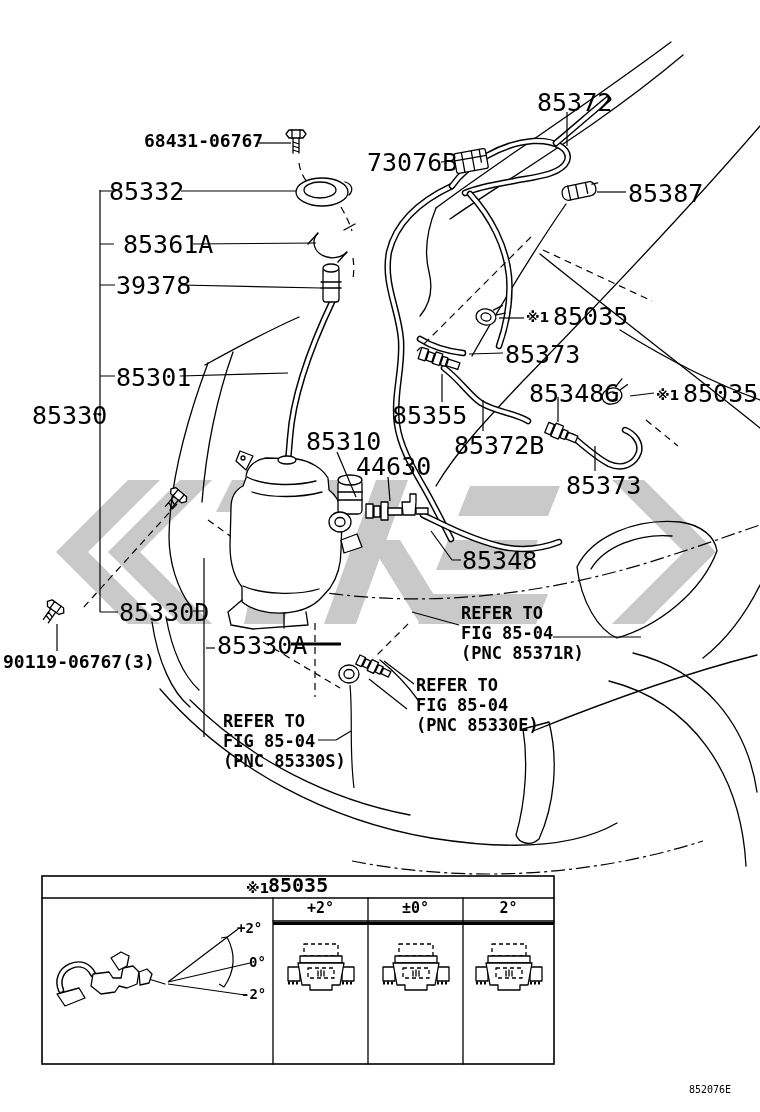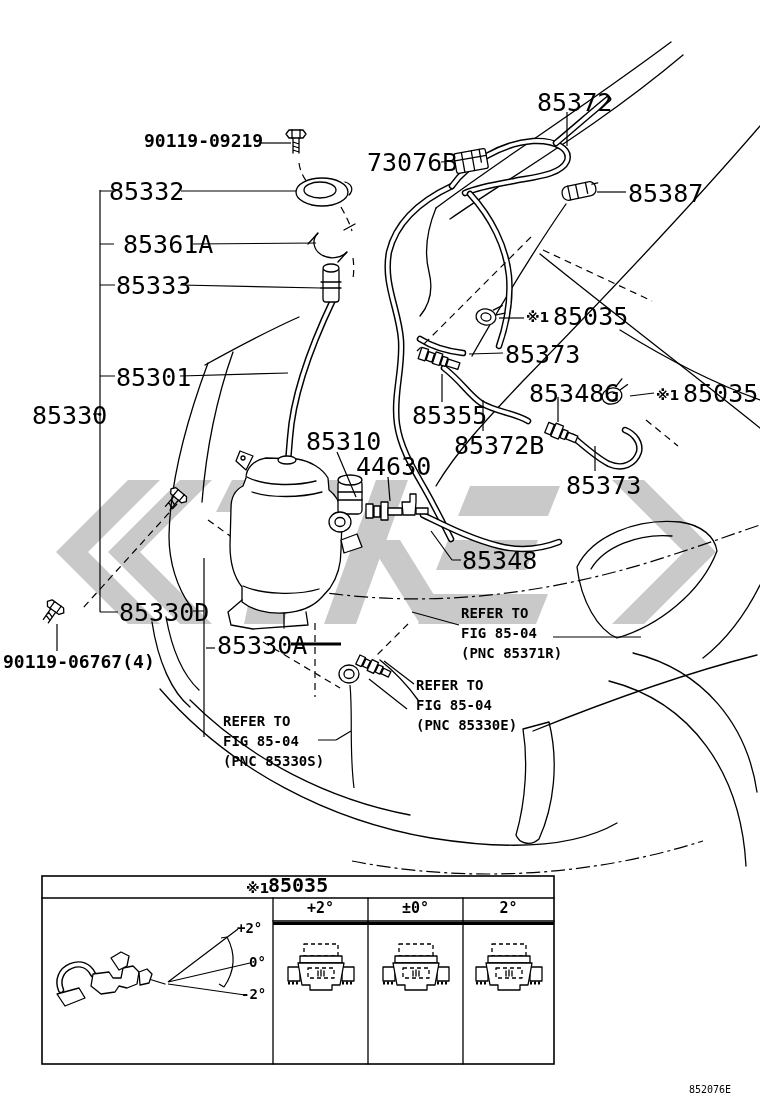--- a/index.html
+++ b/index.html
@@ -12,21 +12,21 @@
   .ldr{stroke:#000;fill:none;stroke-width:1.2;}
   .thk{stroke:#000;fill:none;stroke-width:3;}
   .tubeO{stroke:#000;fill:none;stroke-width:6.5;stroke-linecap:round;}
   .tubeI{stroke:#fff;fill:none;stroke-width:3.6;stroke-linecap:round;}
   .wm{fill:#c9c9c9;stroke:none;}
   .dd{stroke:#000;fill:none;stroke-width:1.2;stroke-dasharray:14 4 3 4;}
   .txt{position:absolute;white-space:nowrap;line-height:1.05;}
   .pn{font-weight:400;font-size:25px;}
   .pnl{font-weight:700;font-size:18px;}
   .mk{font-weight:700;font-size:14px;font-family:"DejaVu Sans","DejaVu Sans Mono",sans-serif;}
-  .note{font-weight:700;font-size:14px;line-height:20px;}
+  .note{font-weight:700;font-size:17px;line-height:20px;}
   .ang{font-weight:700;font-size:14px;}
   .colh{font-weight:700;font-size:15px;text-align:center;}
   .ttl{font-weight:700;font-size:20px;}
   .ftr{font-weight:400;font-size:10px;}
 </style>
 </head>
 <body>
 
 <div id="stage">
 
@@ -267,44 +267,44 @@
       <rect class="fw" x="0" y="23" width="12" height="14"></rect>
           <rect class="fw" x="54" y="23" width="12" height="14"></rect>
       <path class="fw" d="M10,19 h46 l-4,22 h-8 v5 h-22 v-5 h-8 z"></path>
       <rect class="fw" x="20" y="24" width="26" height="10" stroke-dasharray="4 3"></rect>
       <path class="ln" d="M30,27 v5 M33,26 v6 M36,27 v5"></path>
       <path d="M0,39 h12 M54,39 h12" stroke="#000" stroke-width="3" stroke-dasharray="2 2" fill="none"></path>
     </g>
   </g>
 </svg>
 
-<div class="txt pnl" style="left:144px;top:132px">90119-09219</div>
+<div class="txt pnl" style="left:144px;top:132px">68431-06767</div>
 <div class="txt pn" style="left:109px;top:179px">85332</div>
 <div class="txt pn" style="left:123px;top:232px">85361A</div>
-<div class="txt pn" style="left:116px;top:273px">85333</div>
+<div class="txt pn" style="left:116px;top:273px">39378</div>
 <div class="txt pn" style="left:116px;top:365px">85301</div>
 <div class="txt pn" style="left:32px;top:403px">85330</div>
 <div class="txt pn" style="left:537px;top:90px">85372</div>
 <div class="txt pn" style="left:367px;top:150px">73076B</div>
 <div class="txt pn" style="left:628px;top:181px">85387</div>
 <div class="txt mk" style="left:526px;top:310px">※1</div>
 <div class="txt pn" style="left:553px;top:304px">85035</div>
 <div class="txt pn" style="left:505px;top:342px">85373</div>
-<div class="txt pn" style="left:412px;top:403px">85355</div>
+<div class="txt pn" style="left:392px;top:403px">85355</div>
 <div class="txt pn" style="left:454px;top:433px">85372B</div>
 <div class="txt pn" style="left:529px;top:381px">85348G</div>
 <div class="txt mk" style="left:656px;top:388px">※1</div>
 <div class="txt pn" style="left:683px;top:381px">85035</div>
 <div class="txt pn" style="left:566px;top:473px">85373</div>
 <div class="txt pn" style="left:306px;top:429px">85310</div>
 <div class="txt pn" style="left:356px;top:454px">44630</div>
 <div class="txt pn" style="left:462px;top:548px">85348</div>
 <div class="txt pn" style="left:119px;top:600px">85330D</div>
 <div class="txt pn" style="left:217px;top:633px">85330A</div>
-<div class="txt pnl" style="left:3px;top:653px">90119-06767(4)</div>
+<div class="txt pnl" style="left:3px;top:653px">90119-06767(3)</div>
 
 <div class="txt note" style="left:461px;top:603px">
   <div>REFER TO</div>
   <div>FIG 85-04</div>
   <div>(PNC 85371R)</div>
 </div>
 <div class="txt note" style="left:416px;top:675px">
   <div>REFER TO</div>
   <div>FIG 85-04</div>
   <div>(PNC 85330E)</div>

